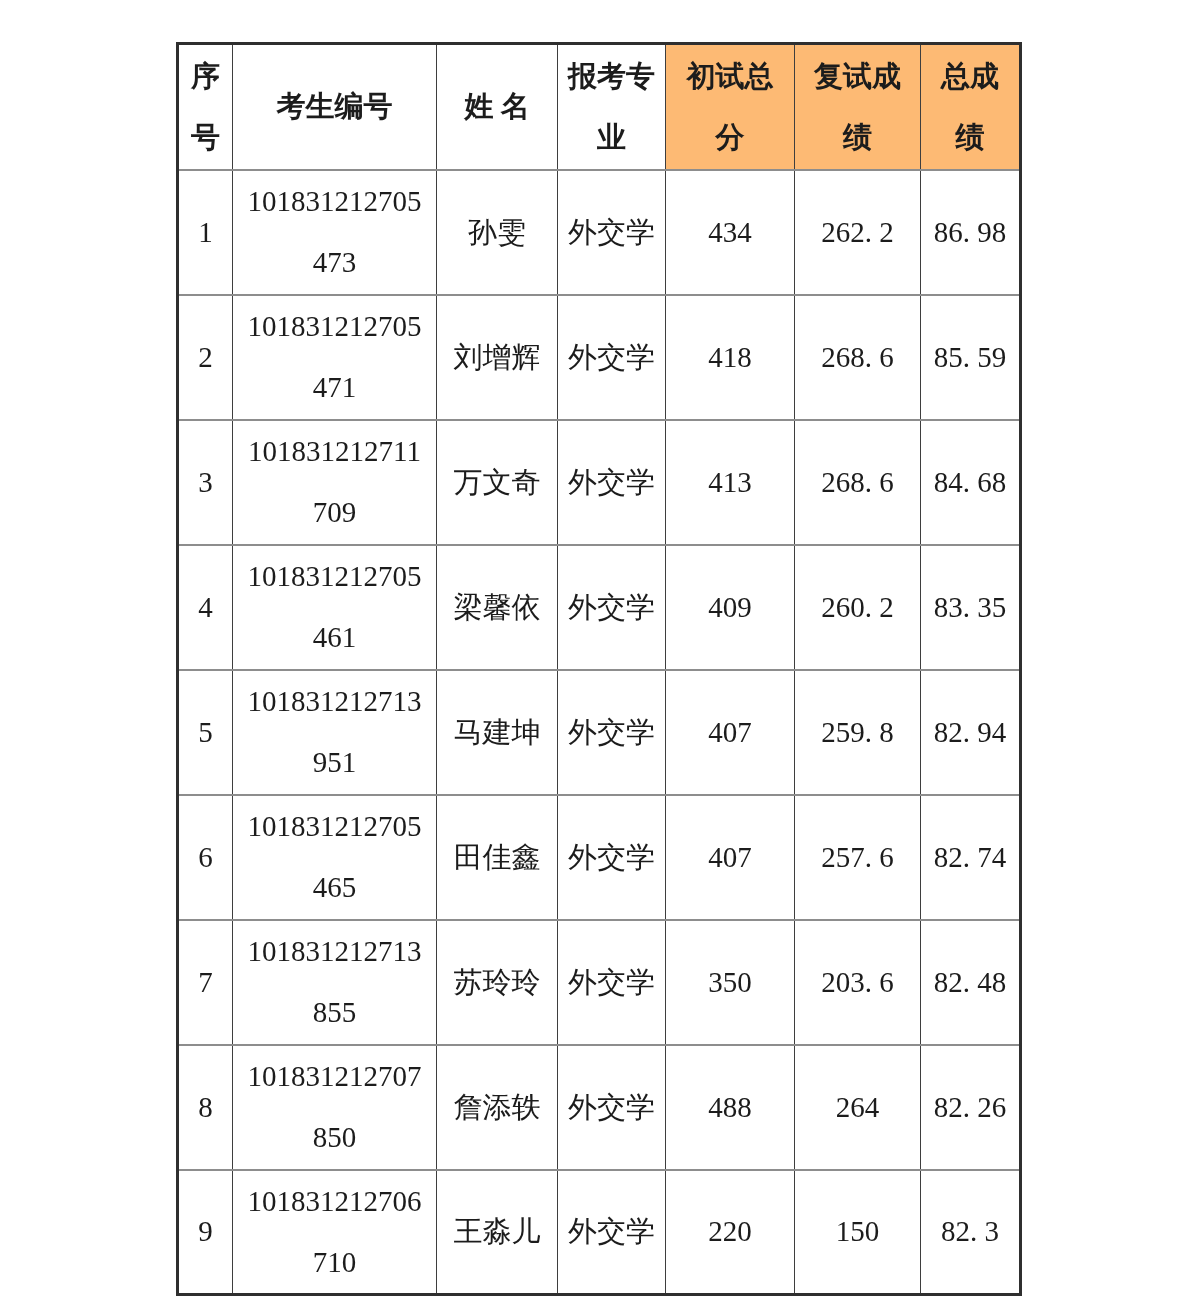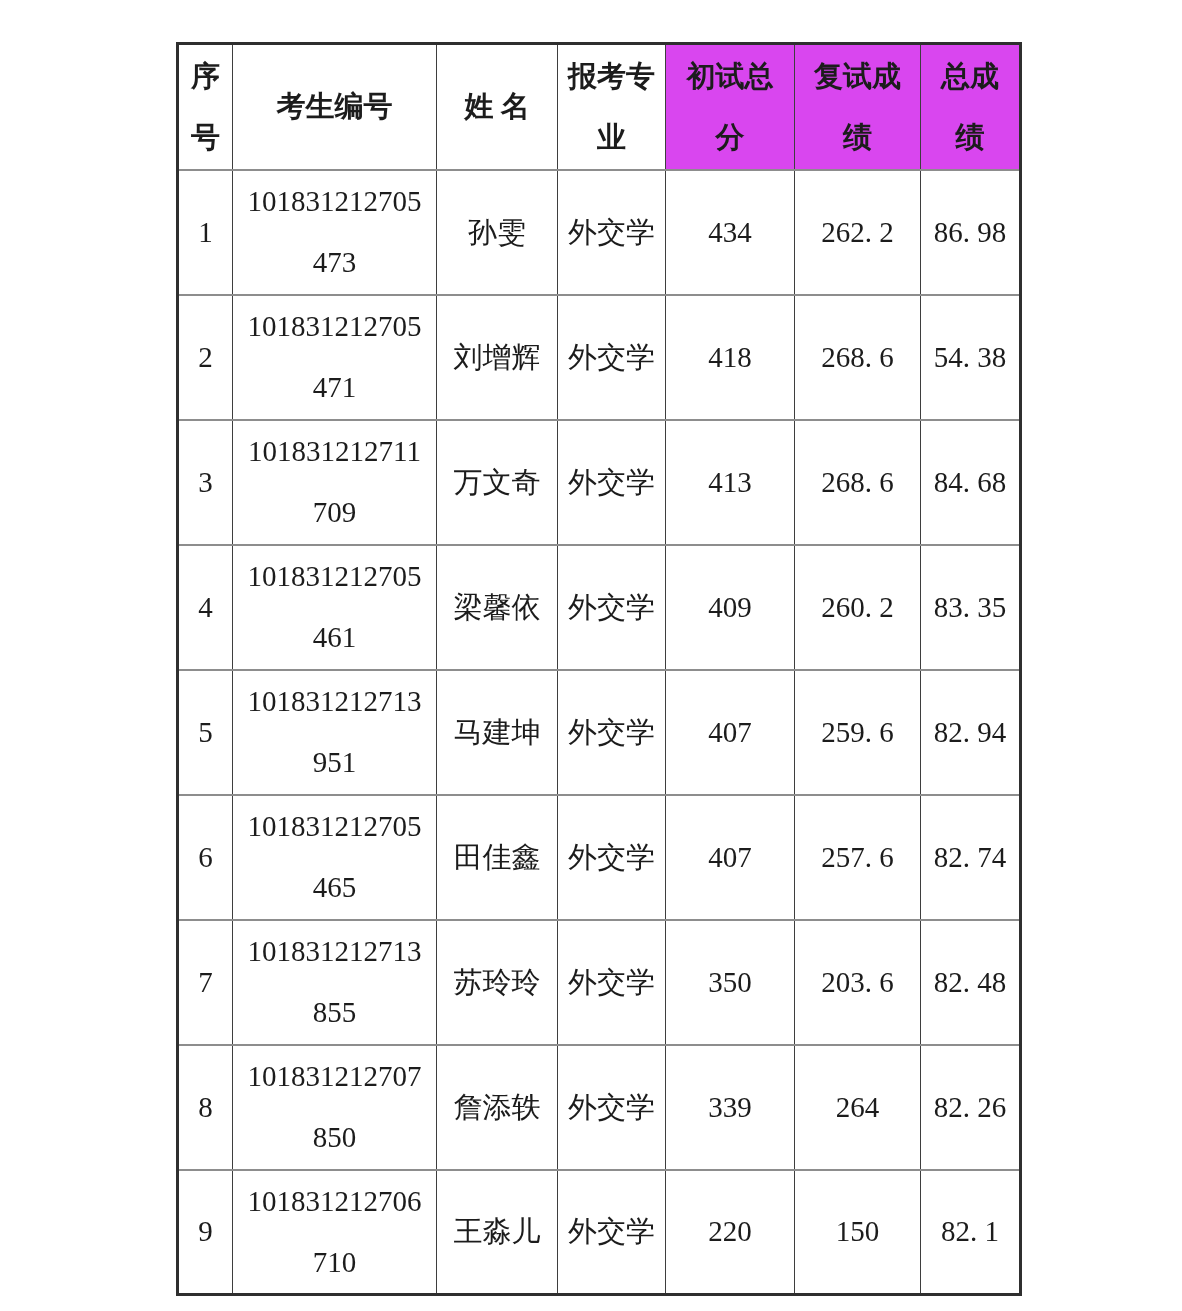--- a/index.html
+++ b/index.html
@@ -43,21 +43,21 @@
     padding: 0;
     color: #1c1c1c;
     font-size: 29px;
     line-height: 2.1;
     white-space: pre-line;
     font-weight: normal;
   }
   table.results thead tr { height: 126px; }
   table.results tbody tr { height: 125px; }
   table.results thead th { font-weight: bold; background: #ffffff; }
-  table.results thead th.hl { background: #d946ef; }
+  table.results thead th.hl { background: #fdba74; }
   table.results td { background: #ffffff; }
 </style>
 </head>
 <body>
 
 <div class="canvas">
   <table class="results">
     <colgroup>
       <col class="c-index">
         <col class="c-no">
@@ -95,21 +95,21 @@
         <td>86. 98</td>
       </tr>
       <tr>
         <td>2</td>
         <td>101831212705
 471</td>
         <td>刘增辉</td>
         <td>外交学</td>
         <td>418</td>
         <td>268. 6</td>
-        <td>54. 38</td>
+        <td>85. 59</td>
       </tr>
       <tr>
         <td>3</td>
         <td>101831212711
 709</td>
         <td>万文奇</td>
         <td>外交学</td>
         <td>413</td>
         <td>268. 6</td>
         <td>84. 68</td>
@@ -124,21 +124,21 @@
         <td>260. 2</td>
         <td>83. 35</td>
       </tr>
       <tr>
         <td>5</td>
         <td>101831212713
 951</td>
         <td>马建坤</td>
         <td>外交学</td>
         <td>407</td>
-        <td>259. 6</td>
+        <td>259. 8</td>
         <td>82. 94</td>
       </tr>
       <tr>
         <td>6</td>
         <td>101831212705
 465</td>
         <td>田佳鑫</td>
         <td>外交学</td>
         <td>407</td>
         <td>257. 6</td>
@@ -153,29 +153,29 @@
         <td>350</td>
         <td>203. 6</td>
         <td>82. 48</td>
       </tr>
       <tr>
         <td>8</td>
         <td>101831212707
 850</td>
         <td>詹添轶</td>
         <td>外交学</td>
-        <td>339</td>
+        <td>488</td>
         <td>264</td>
         <td>82. 26</td>
       </tr>
       <tr>
         <td>9</td>
         <td>101831212706
 710</td>
         <td>王淼儿</td>
         <td>外交学</td>
         <td>220</td>
         <td>150</td>
-        <td>82. 1</td>
+        <td>82. 3</td>
       </tr>
     </tbody>
   </table>
 </div>
 
 </body></html>

